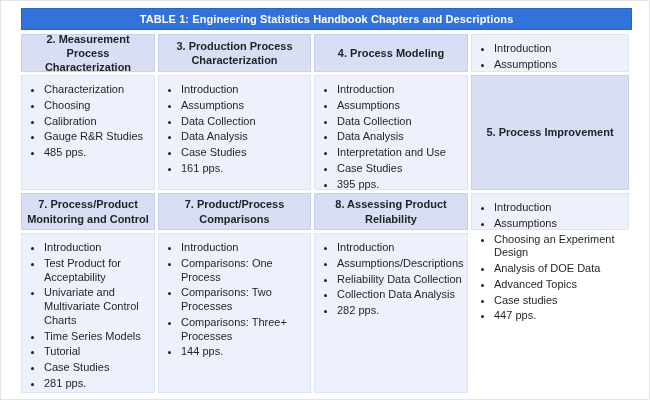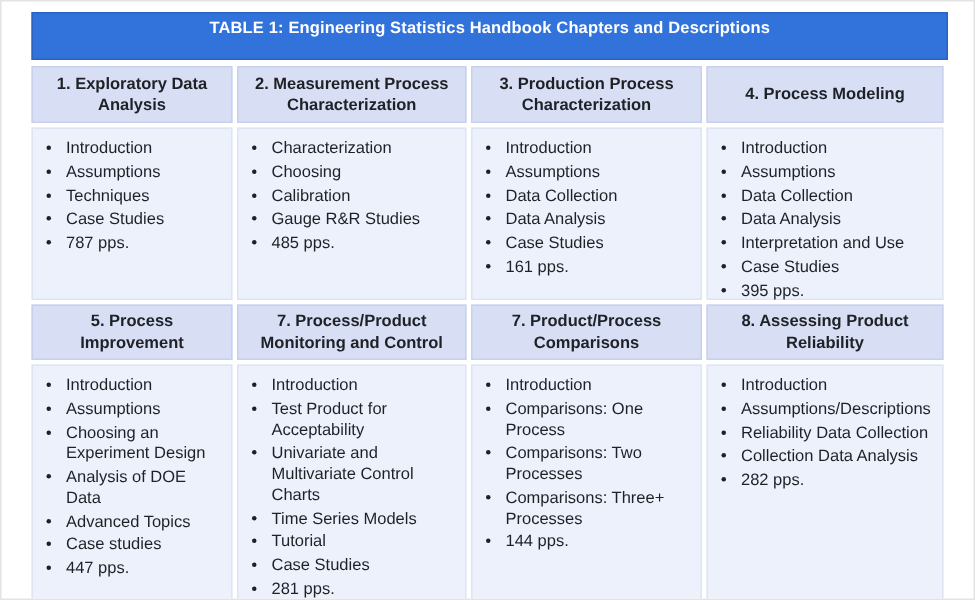--- a/index.html
+++ b/index.html
@@ -14,21 +14,21 @@
   }
   .table-wrap {
     position: absolute;
     left: 20px; top: 7px;
     width: 611px;
   }
   .title-bar {
     background: #3273db;
     border: 1px solid #2b63c0;
     color: #ffffff;
-    height: 32px;
+    height: 22px;
     line-height: 21px;
     text-align: center;
     font-size: 11px;
     font-weight: bold;
     box-sizing: border-box;
     margin-bottom: 4px;
     letter-spacing: 0.1px;
   }
   .grid {
     display: grid;
@@ -69,21 +69,20 @@
     line-height: 1.25;
   }
 </style>
 </head>
 <body>
 
 <div class="table-wrap">
   <div class="title-bar">TABLE 1: Engineering Statistics Handbook Chapters and Descriptions</div>
   <div class="grid">
 
-    <div class="hcell">1. Exploratory Data Analysis</div>
     <div class="hcell">2. Measurement Process Characterization</div>
     <div class="hcell">3. Production Process Characterization</div>
     <div class="hcell">4. Process Modeling</div>
 
     <div class="ccell">
       <ul>
           <li>Introduction</li>
           <li>Assumptions</li>
           <li>Techniques</li>
           <li>Case Studies</li>

